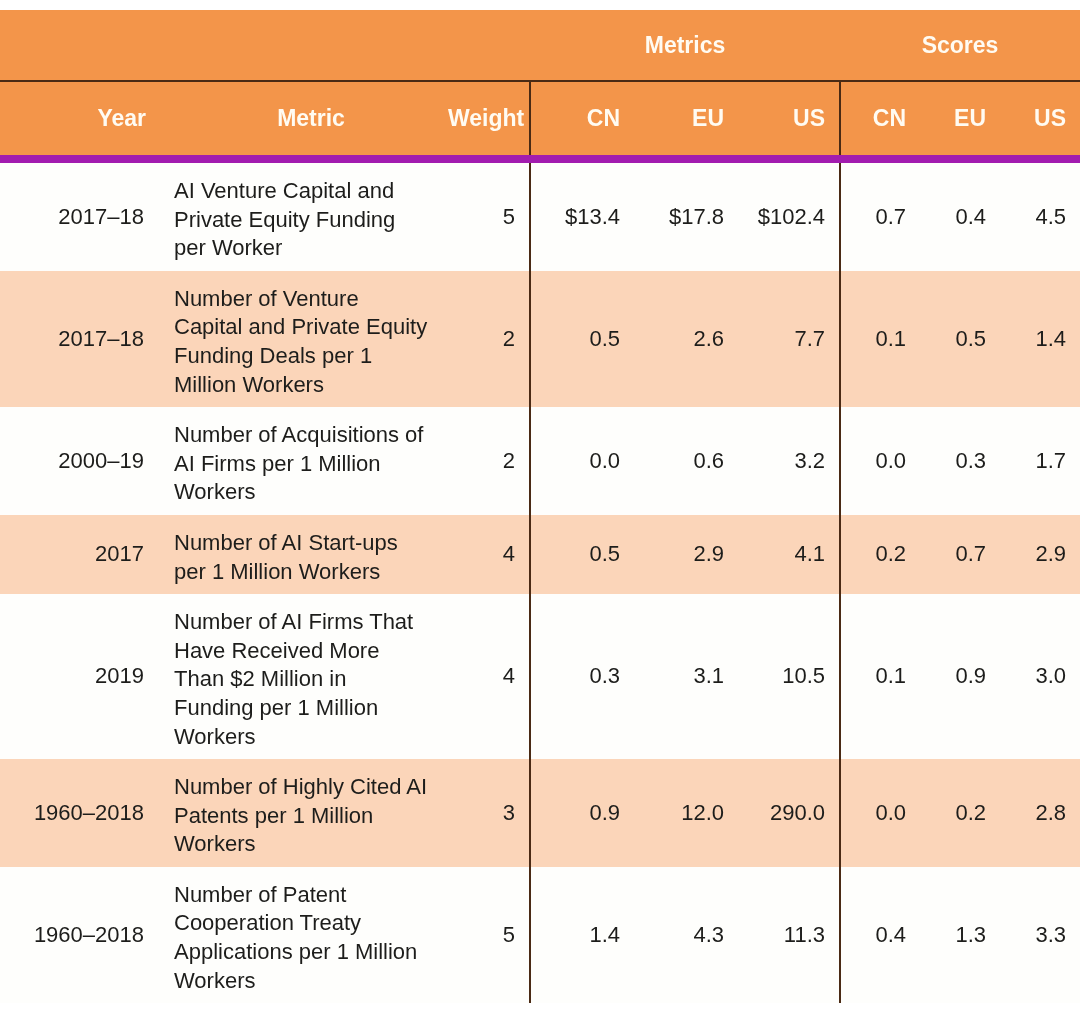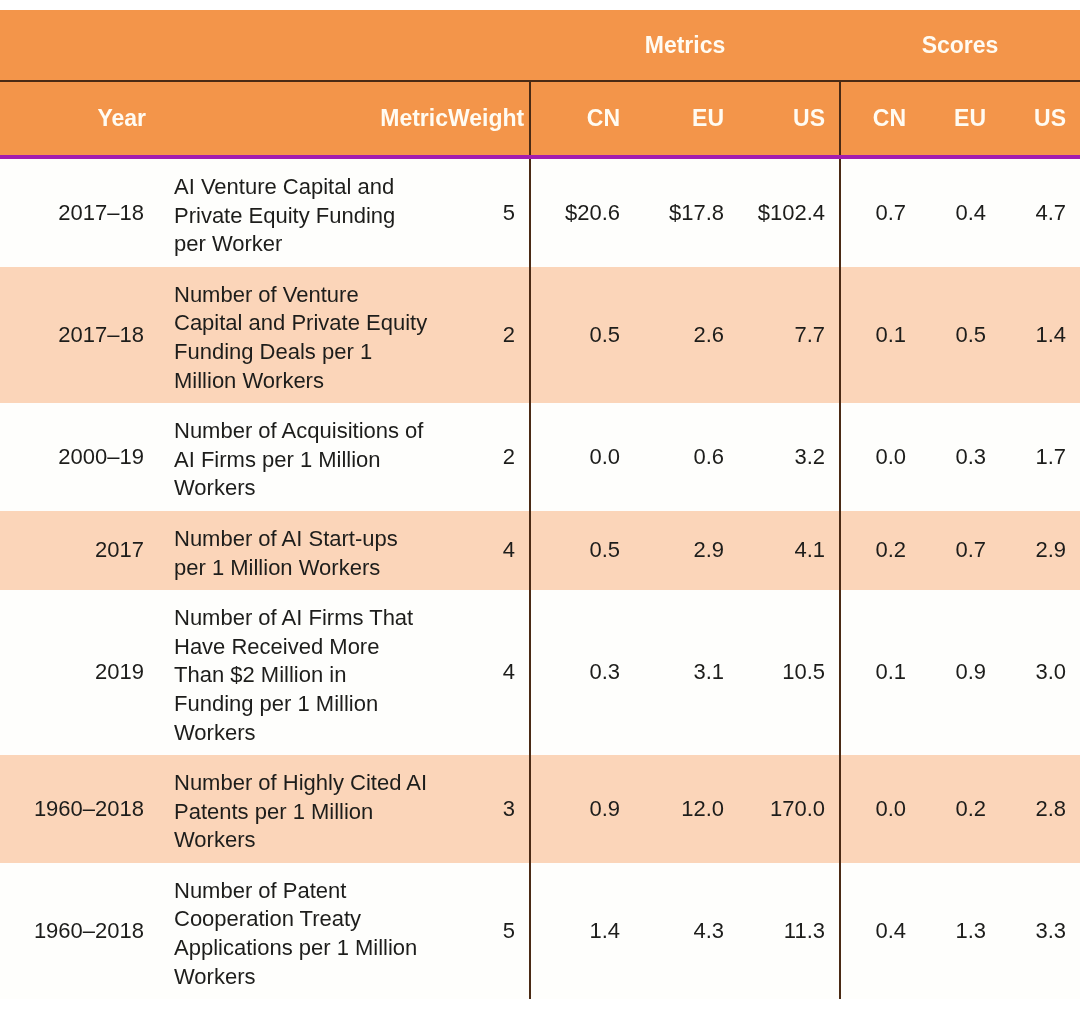--- a/index.html
+++ b/index.html
@@ -57,24 +57,24 @@
   thead tr.label-row th {
     background: #F3954A;
     color: #FFFBF2;
     font-weight: bold;
     font-size: 23px;
     height: 73px;
     padding: 0 14px 0 0;
     text-align: right;
     vertical-align: middle;
     border-top: 2px solid #4a2a14;
-    border-bottom: 4px solid #a21caf;
+    border-bottom: 8px solid #a21caf;
   }
   thead tr.label-row th.metric-head {
-    text-align: right;
+    text-align: center;
     padding: 0 0 0 14px;
   }
 
   
   .vsep-left  { border-left: 2px solid #4a2a14; }
 
   
   tbody td {
     padding: 14px 14px 14px 0;
     vertical-align: middle;
@@ -129,26 +129,26 @@
         <th>EU</th>
         <th>US</th>
       </tr>
     </thead>
 
     <tbody>
       <tr class="odd">
         <td class="year-cell">2017–18</td>
         <td class="metric-cell">AI Venture Capital and Private Equity Funding per Worker</td>
         <td>5</td>
-        <td class="vsep-left">$20.6</td>
+        <td class="vsep-left">$13.4</td>
         <td>$17.8</td>
         <td>$102.4</td>
         <td class="vsep-left">0.7</td>
         <td>0.4</td>
-        <td>4.7</td>
+        <td>4.5</td>
       </tr>
       <tr class="even">
         <td class="year-cell">2017–18</td>
         <td class="metric-cell">Number of Venture Capital and Private Equity Funding Deals per 1 Million Workers</td>
         <td>2</td>
         <td class="vsep-left">0.5</td>
         <td>2.6</td>
         <td>7.7</td>
         <td class="vsep-left">0.1</td>
         <td>0.5</td>
@@ -186,21 +186,21 @@
         <td class="vsep-left">0.1</td>
         <td>0.9</td>
         <td>3.0</td>
       </tr>
       <tr class="even">
         <td class="year-cell">1960–2018</td>
         <td class="metric-cell">Number of Highly Cited AI Patents per 1 Million Workers</td>
         <td>3</td>
         <td class="vsep-left">0.9</td>
         <td>12.0</td>
-        <td>170.0</td>
+        <td>290.0</td>
         <td class="vsep-left">0.0</td>
         <td>0.2</td>
         <td>2.8</td>
       </tr>
       <tr class="odd">
         <td class="year-cell">1960–2018</td>
         <td class="metric-cell">Number of Patent Cooperation Treaty Applications per 1 Million Workers</td>
         <td>5</td>
         <td class="vsep-left">1.4</td>
         <td>4.3</td>

